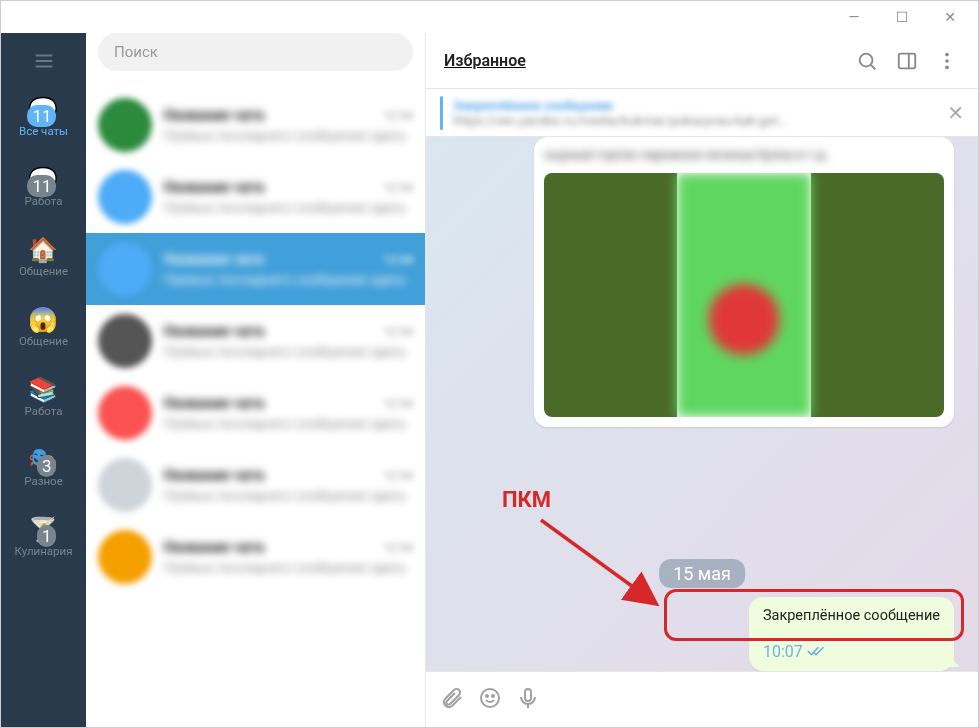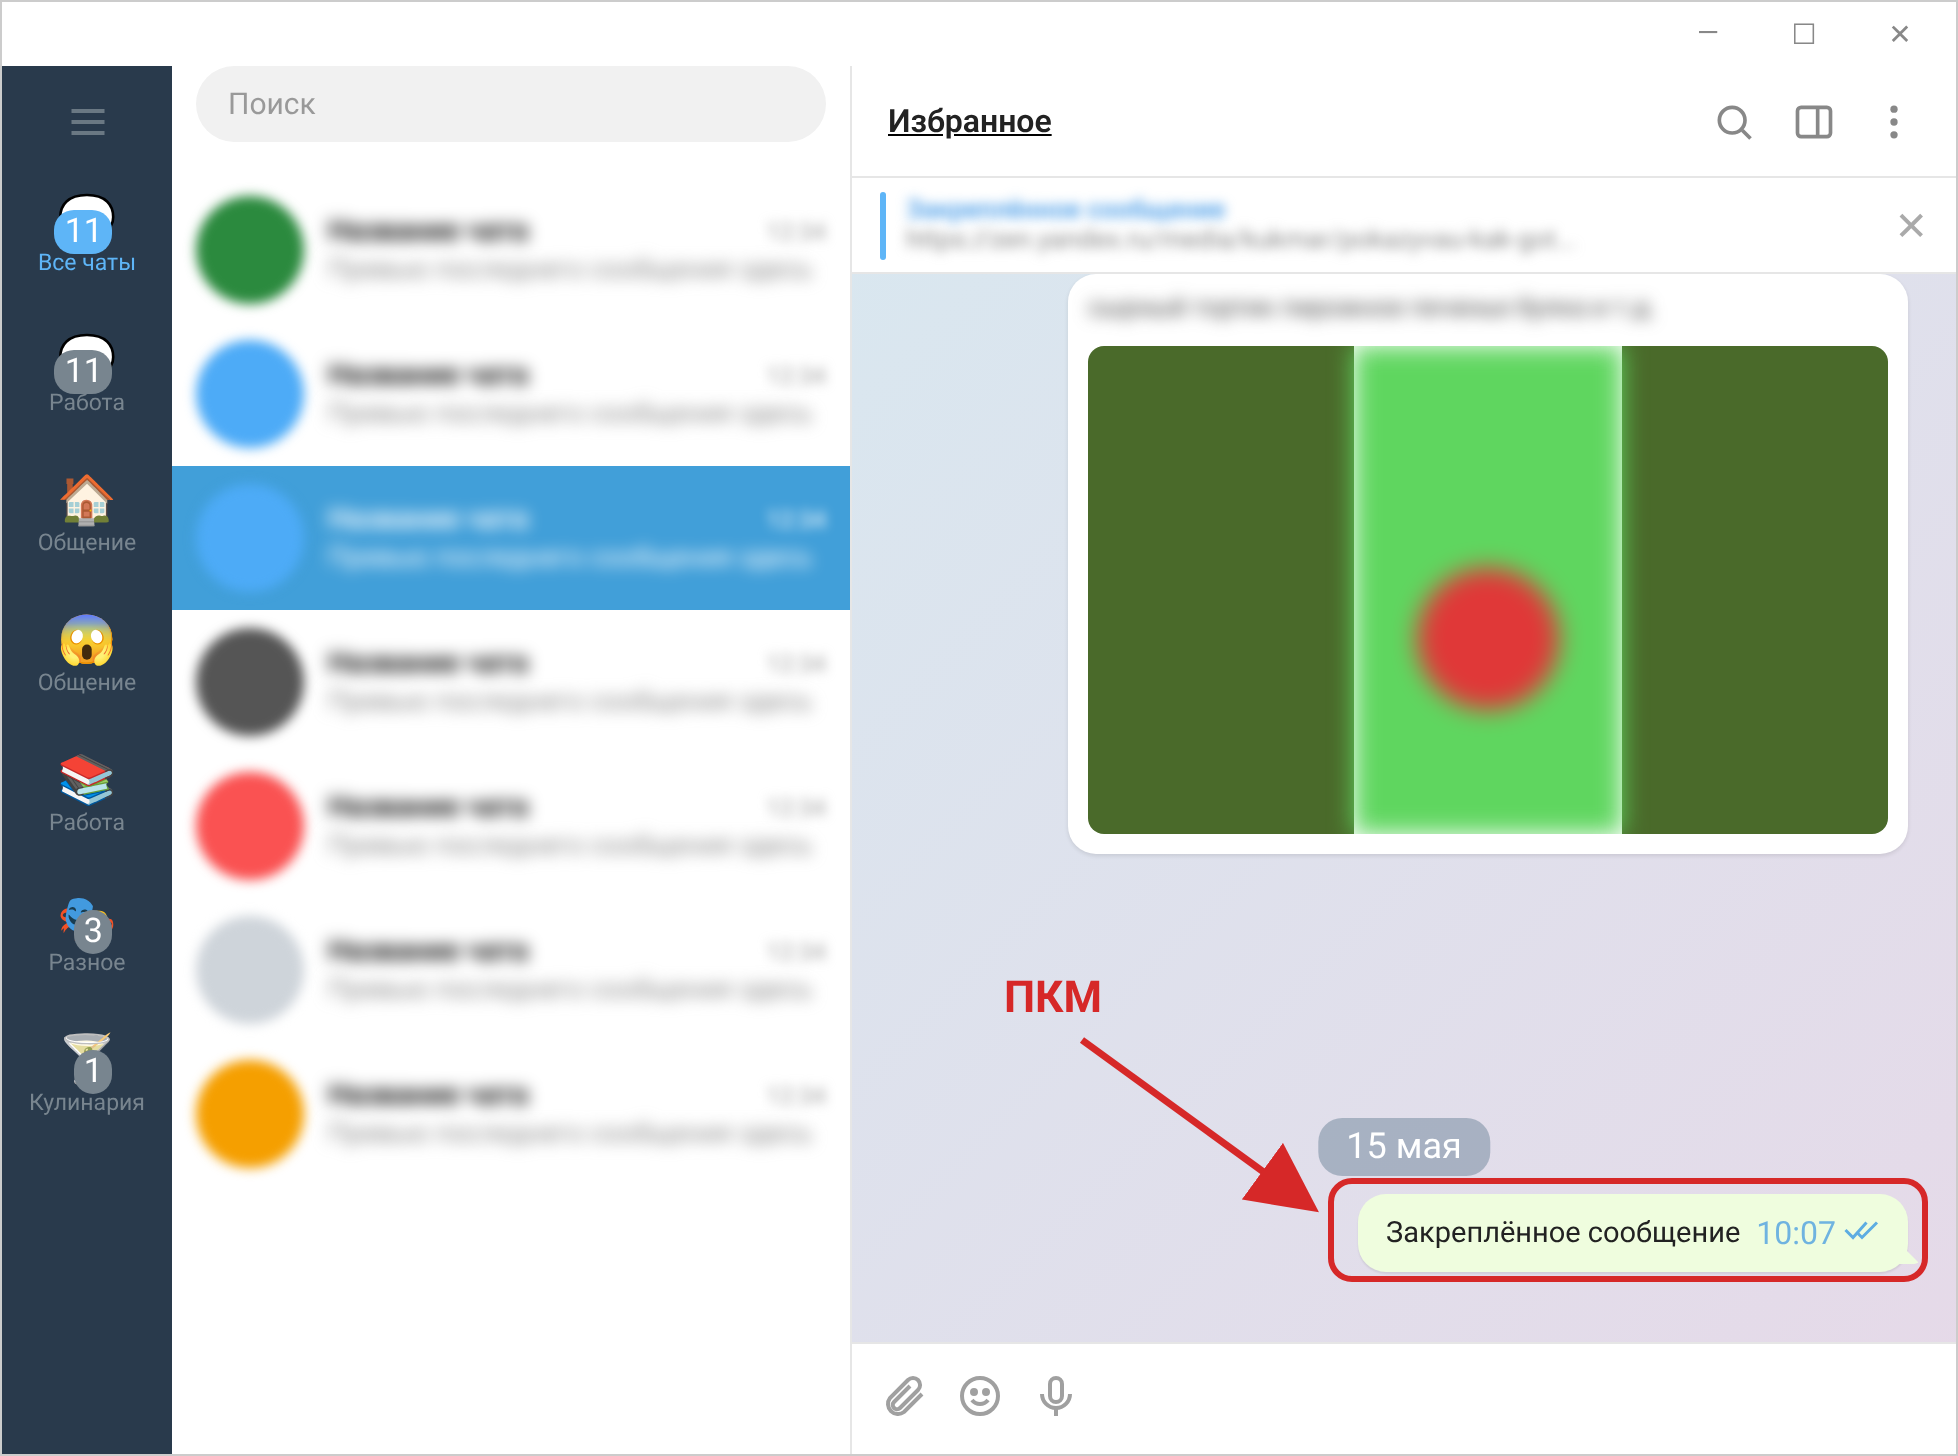--- a/index.html
+++ b/index.html
@@ -54,21 +54,21 @@
   .media-caption { height: 26px; filter: blur(4px); color: #444; font-size: 13px; }
   .media-img { flex: 1; display: flex; border-radius: 8px; overflow: hidden; }
   .media-seg { flex: 1; }
   .media-seg.left { background: #4a6a2a; }
   .media-seg.mid { background: radial-gradient(circle at 50% 60%, #e03838 0 22%, #5fd65f 22% 100%); filter: blur(6px); }
   .media-seg.right { background: #4a6a2a; }
   
   .date-pill { position: absolute; top: 422px; left: 50%; transform: translateX(-50%); background: rgba(120,140,160,.55); color: #fff; padding: 4px 14px; border-radius: 12px; font-size: 18px; font-weight: 400; }
   
   .bubble-wrap { position: absolute; top: 460px; right: 24px; }
-  .bubble { background: #effdde; border-radius: 14px; padding: 10px 14px; display: flex; align-items: center; gap: 8px; box-shadow: 0 1px 1px rgba(0,0,0,.08); position: relative; }
+  .bubble { background: #effdde; border-radius: 14px; padding: 10px 14px; display: flex; align-items: flex-start; gap: 18px; box-shadow: 0 1px 1px rgba(0,0,0,.08); position: relative; flex-direction: column; }
   .bubble::after { content:""; position: absolute; right: -6px; bottom: 4px; width: 14px; height: 14px; background: #effdde; clip-path: polygon(0 0, 100% 100%, 0 100%); border-bottom-right-radius: 3px; }
   .bubble-text { font-size: 14.5px; color: #222; }
   .bubble-meta { display: flex; align-items: center; gap: 4px; }
   .bubble-time { font-size: 16px; color: #6fb3e0; }
   .checks { color: #5dade2; font-size: 14px; }
   
   .highlight-box { position: absolute; top: 452px; right: 14px; width: 300px; height: 52px; border: 3px solid #d62828; border-radius: 12px; pointer-events: none; }
   .annot-label { position: absolute; top: 350px; left: 76px; color: #d62828; font-size: 22px; font-weight: 700; }
   .arrow { position: absolute; top: 378px; left: 110px; width: 130px; height: 100px; pointer-events: none; }
   .arrow svg { width: 100%; height: 100%; overflow: visible; }

